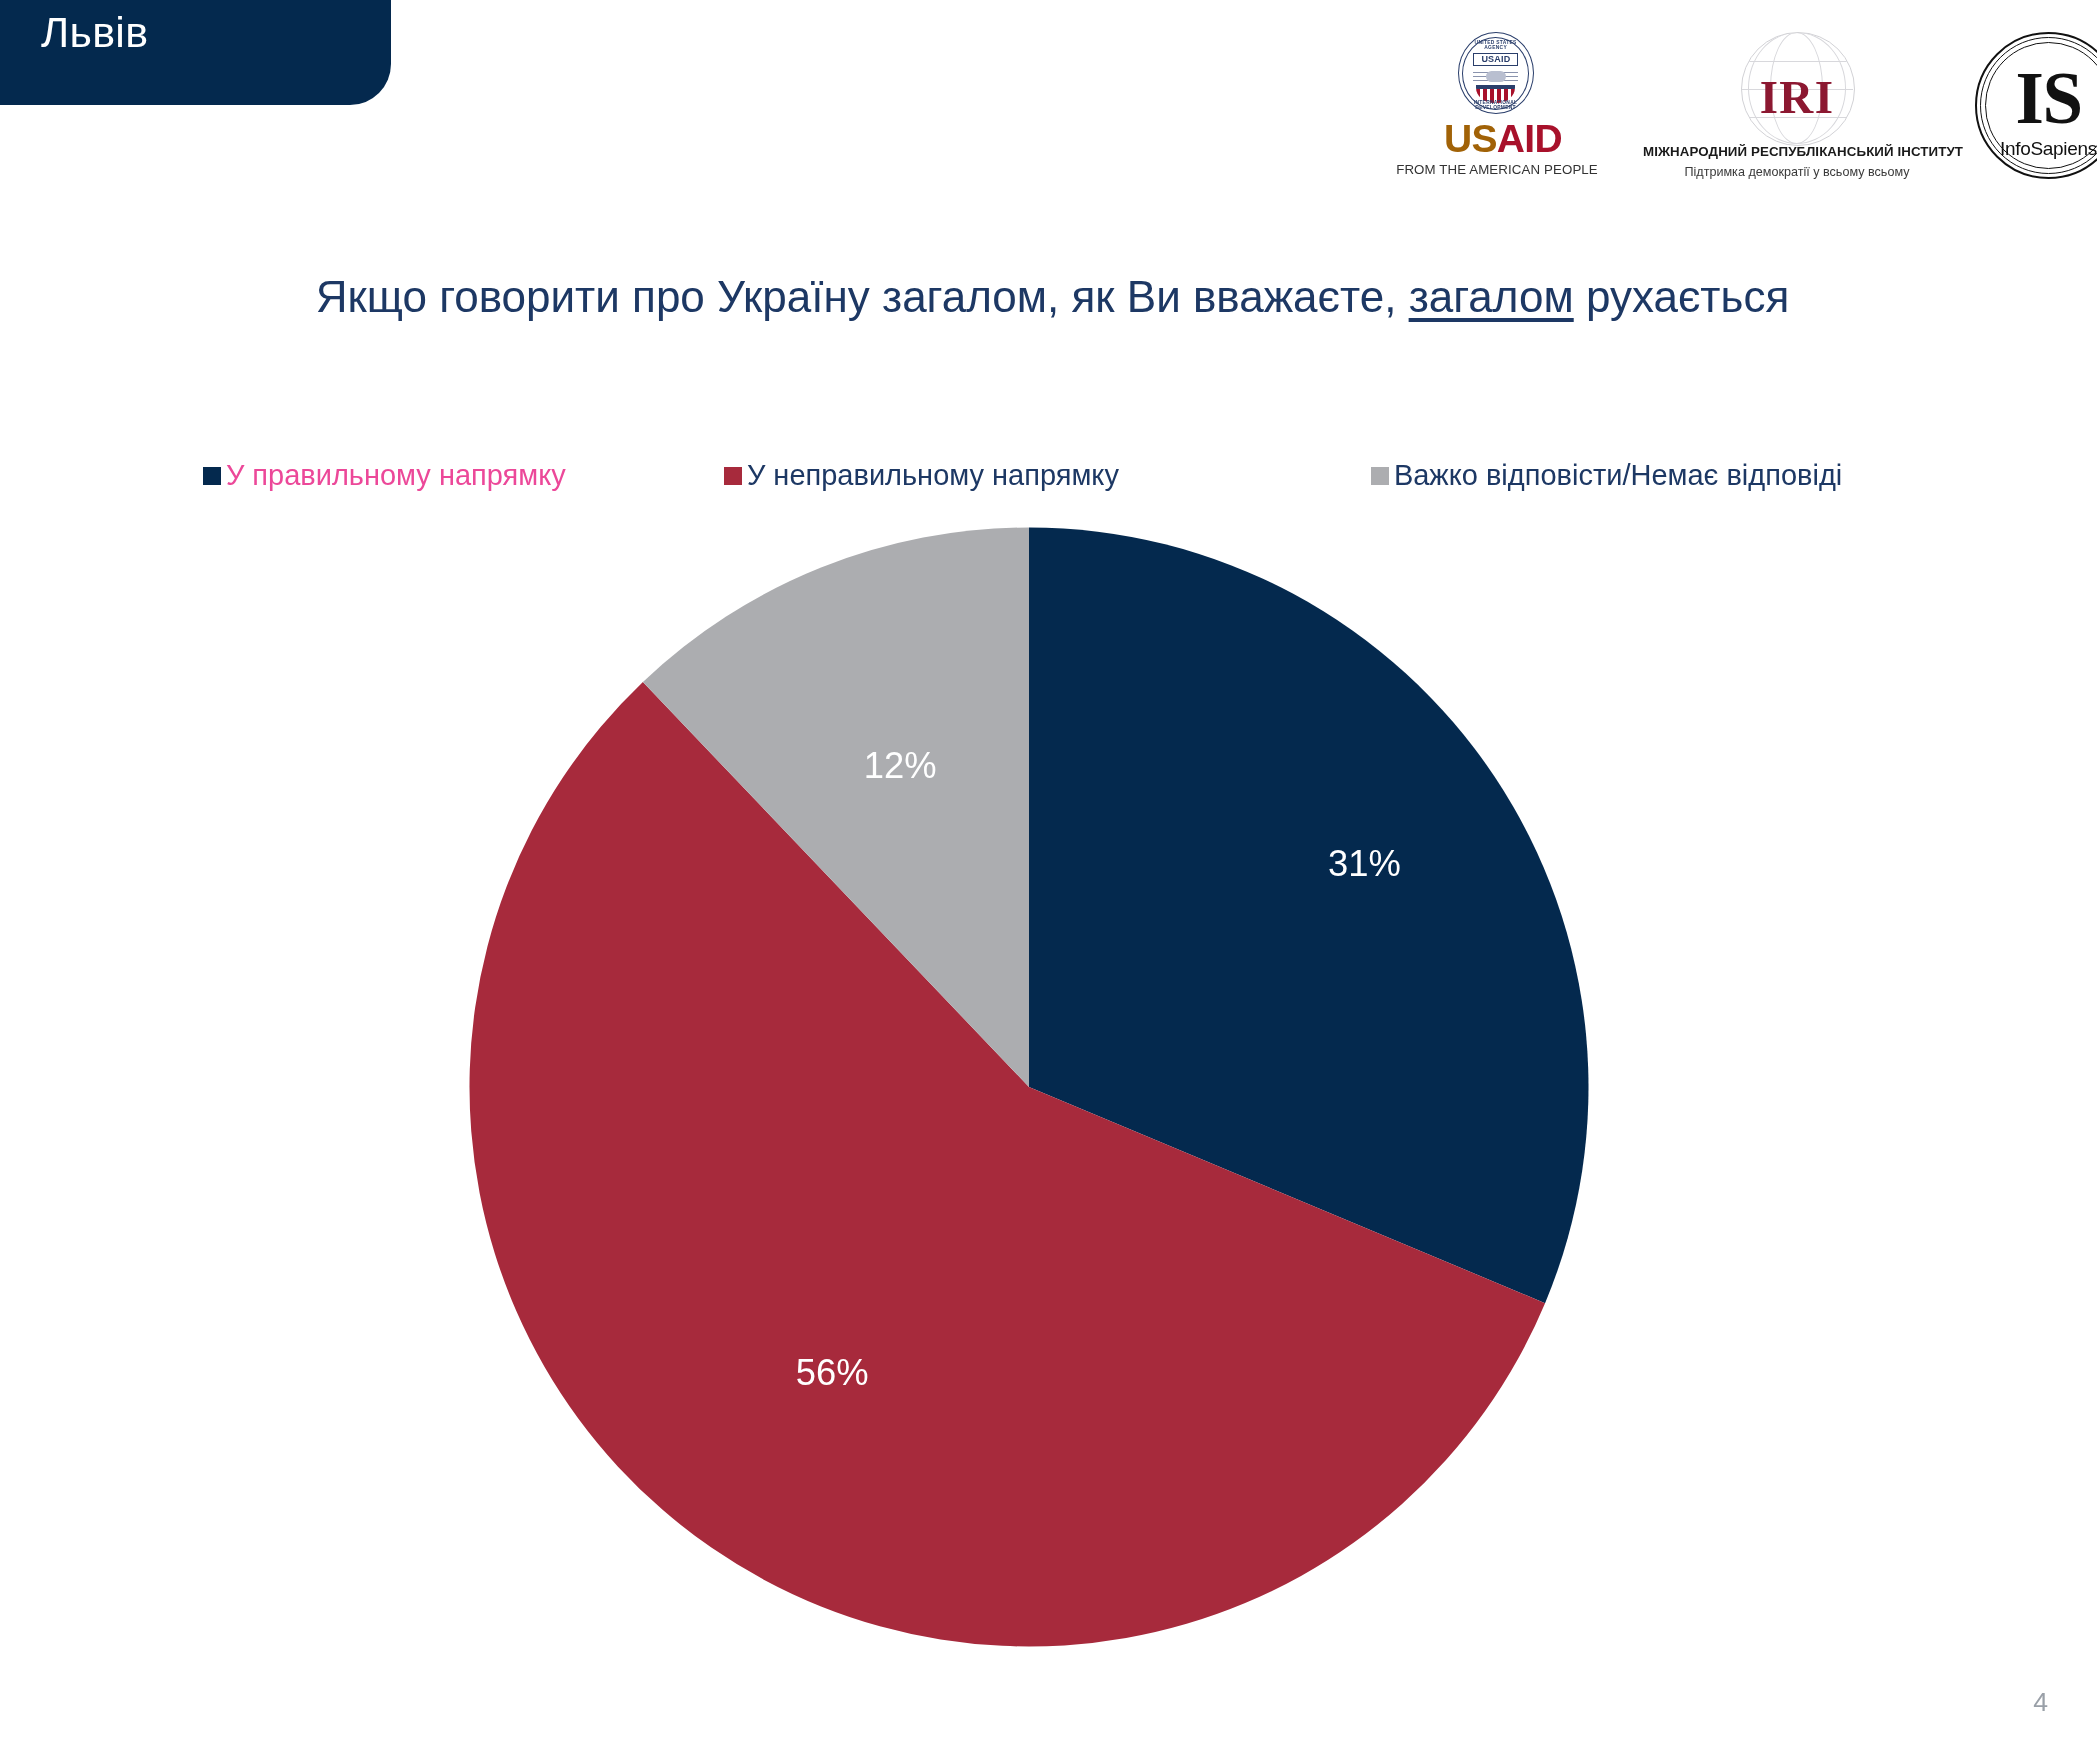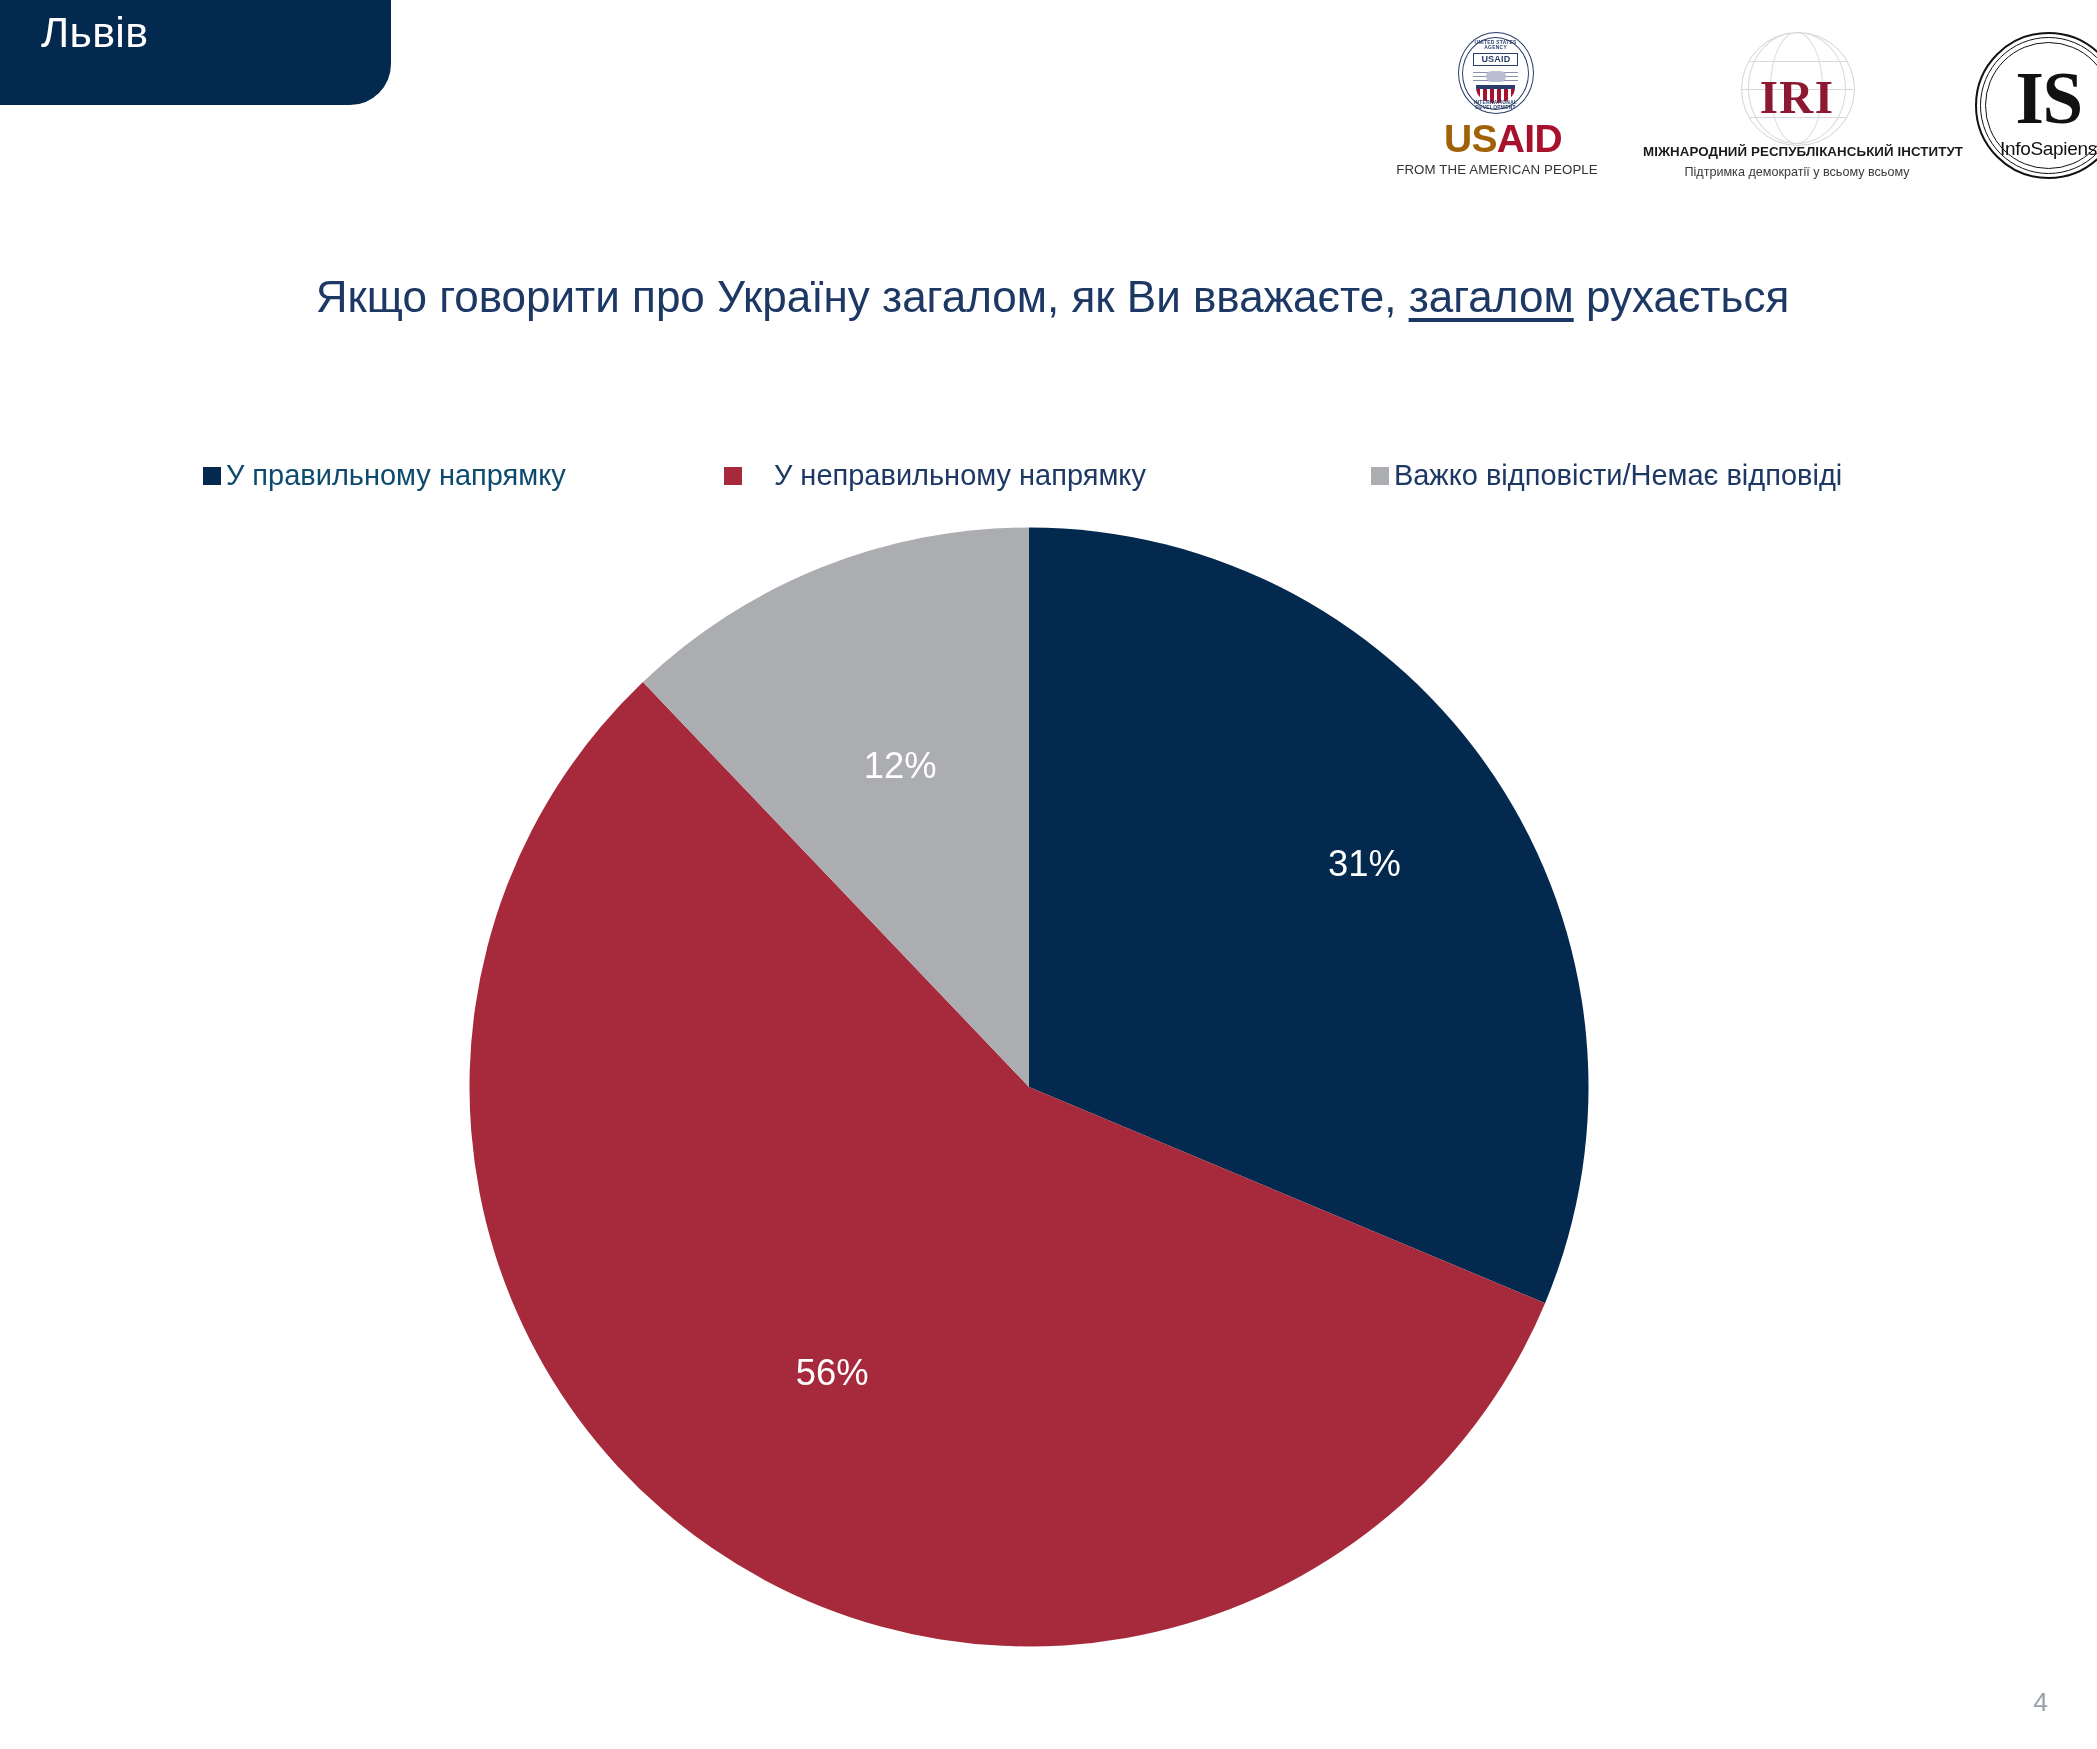--- a/index.html
+++ b/index.html
@@ -340,21 +340,21 @@
     flex: 0 0 auto;
     margin-right: 4.9px;
   }
   .legend-label {
     color: #1D3864;
     font-size: 29px;
     font-weight: 400;
     line-height: 1;
   }
   #legend-item-0 { left: 0px; }
-  #legend-item-1 { left: 521px; gap: 27px; }
+  #legend-item-1 { left: 521px; }
   #legend-item-2 { left: 1128px; margin-left: 40px; }
 
   
   #pie-chart {
     position: absolute;
     left: 466px;
     top: 524px;
     width: 1126px;
     height: 1126px;
   }
@@ -428,21 +428,21 @@
   </div>
 </div>
 
 <div id="question-title" style="color: rgb(29, 56, 100);">
   <span>Якщо говорити про Україну загалом, як Ви вважаєте, </span><span class="u">загалом</span><span> рухається</span><br>
 </div>
 
 <div id="legend">
   <div class="legend-item" id="legend-item-0">
     <span class="legend-swatch" style="background: rgb(4, 41, 78);"></span>
-    <span class="legend-label" style="color: #0c4a6e;">У правильному напрямку</span>
+    <span class="legend-label" style="color: #ec4899;">У правильному напрямку</span>
   </div>
   <div class="legend-item" id="legend-item-1">
     <span class="legend-swatch" style="background: rgb(167, 42, 60);"></span>
     <span class="legend-label" style="color: rgb(29, 56, 100);">У неправильному напрямку</span>
   </div>
   <div class="legend-item" id="legend-item-2">
     <span class="legend-swatch" style="background: rgb(172, 173, 176);"></span>
     <span class="legend-label" style="color: rgb(29, 56, 100);">Важко відповісти/Немає відповіді</span>
   </div>
 </div>

